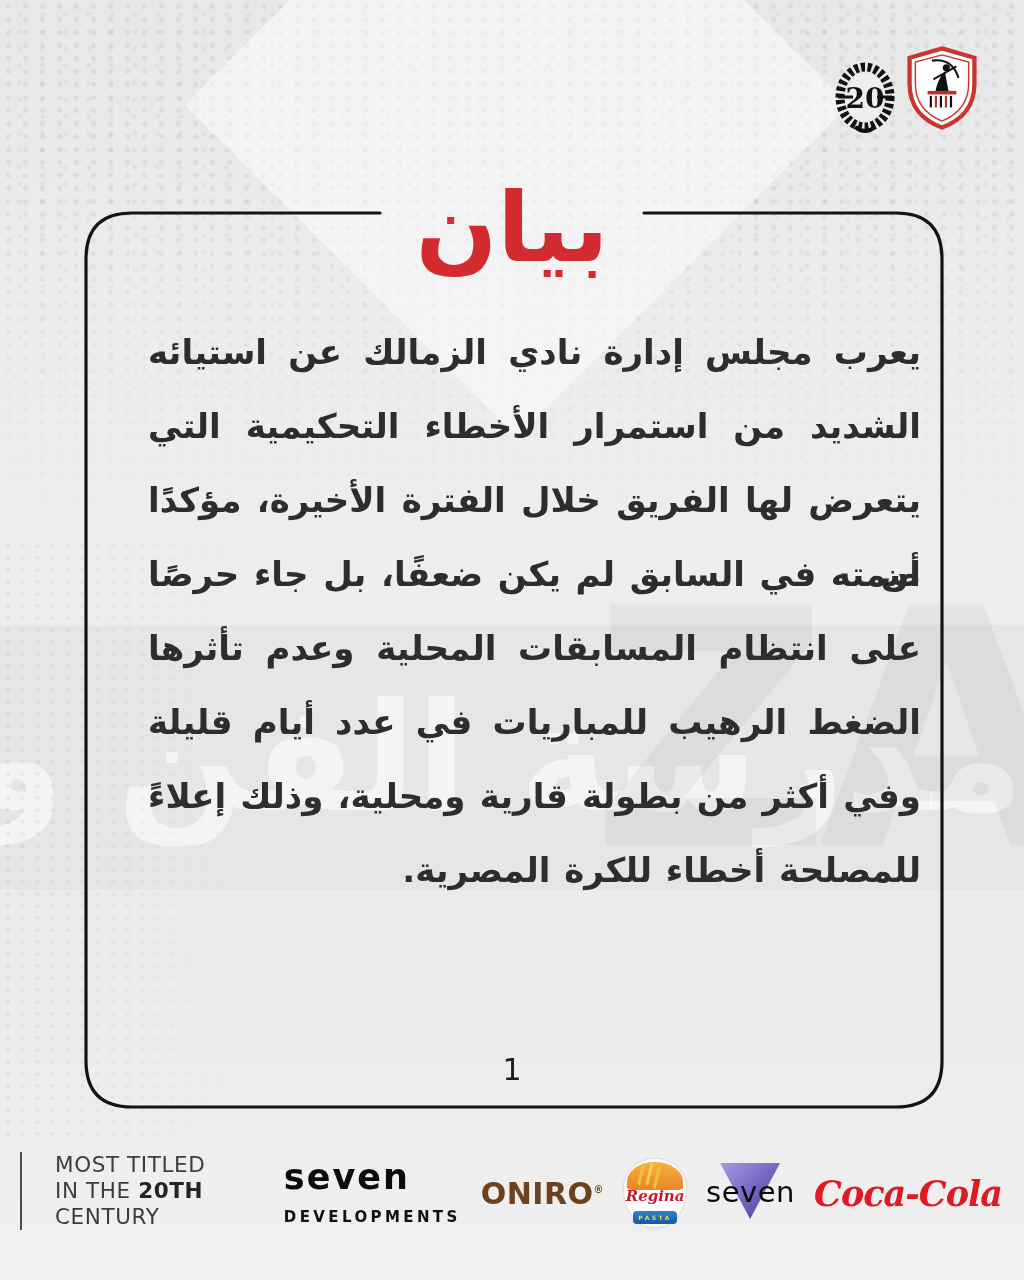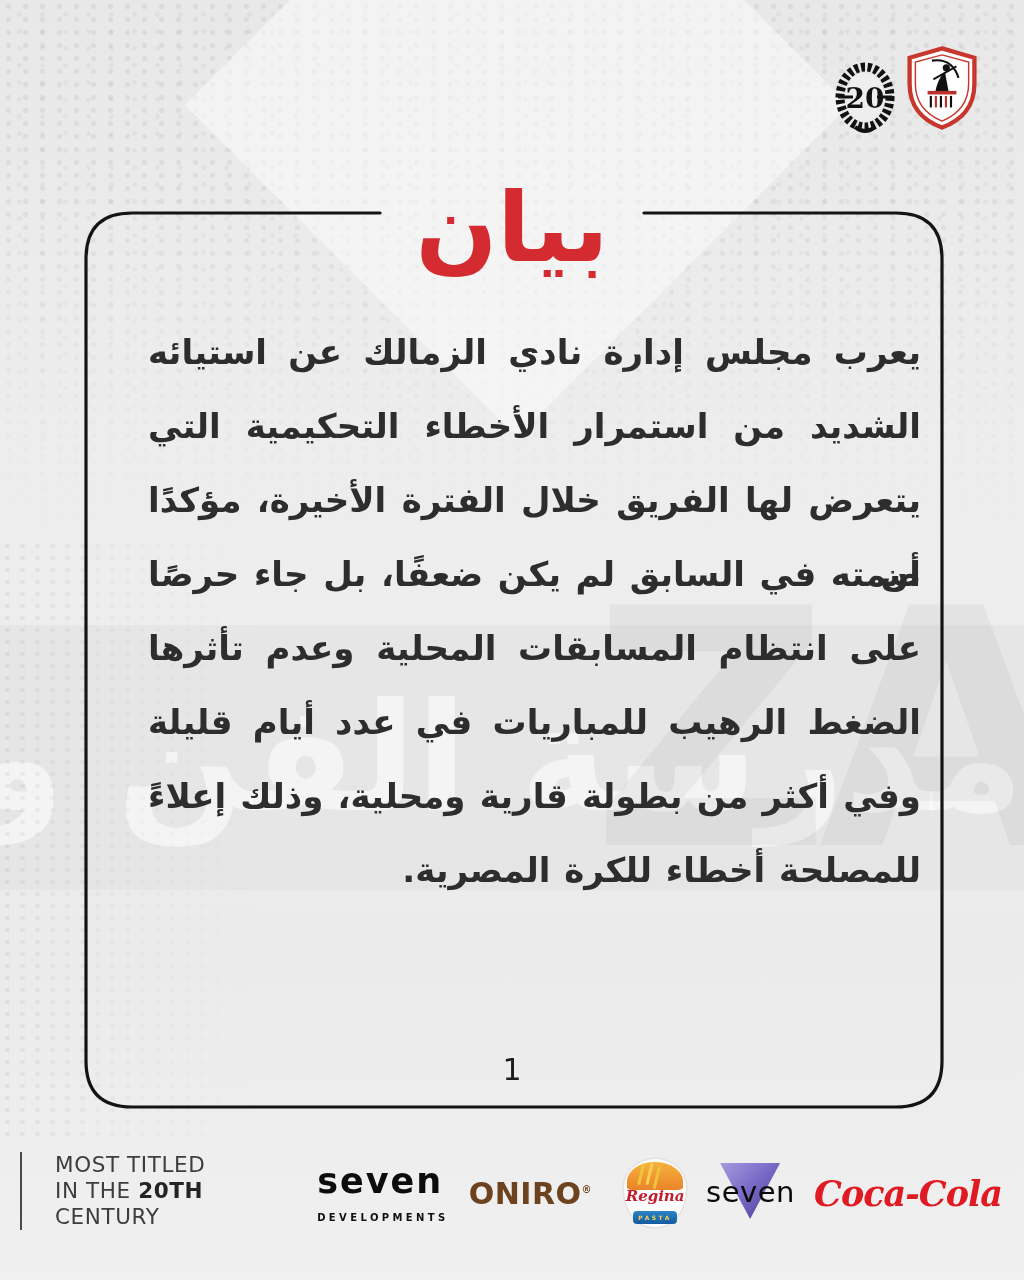--- a/index.html
+++ b/index.html
@@ -85,24 +85,24 @@
     font-size:21.5px;line-height:26px;letter-spacing:0.6px;
     color:#3d3d3d;font-weight:400;
   }
   .tagline .bold{font-weight:800;color:#242424;}
   .sponsors{
     position:absolute;right:22px;top:1152px;height:82px;
     display:flex;align-items:center;gap:20px;
   }
   .sp-nile{text-align:left;}
   .sp-nile .word{font-size:35px;line-height:34px;font-weight:800;letter-spacing:2px;color:#0c0c0c;}
-  .sp-nile .sub{font-size:10px;letter-spacing:3.4px;font-weight:700;color:#111;margin-top:14px;}
+  .sp-nile .sub{font-size:15px;letter-spacing:3.4px;font-weight:700;color:#111;margin-top:14px;}
   .sp-oniro{font-size:30px;font-weight:800;color:#6d431f;letter-spacing:0.5px;white-space:nowrap;}
   .sp-oniro sup{font-size:10px;}
-  .sp-regina{position:relative;width:62px;height:68px;margin-left:12px;}
+  .sp-regina{position:relative;width:62px;height:68px;}
   .sp-regina .shield{
     position:absolute;inset:0;background:#fdfdfd;
     border-radius:50% 50% 46% 46% / 42% 42% 56% 56%;
     box-shadow:0 0 0 1.5px #e2e2e2;
     overflow:hidden;
   }
   .sp-regina .top{
     position:absolute;left:3px;right:3px;top:3px;height:28px;
     background:linear-gradient(180deg,#f7b23e,#e98429);
     border-radius:50% 50% 10% 10% / 70% 70% 10% 10%;

